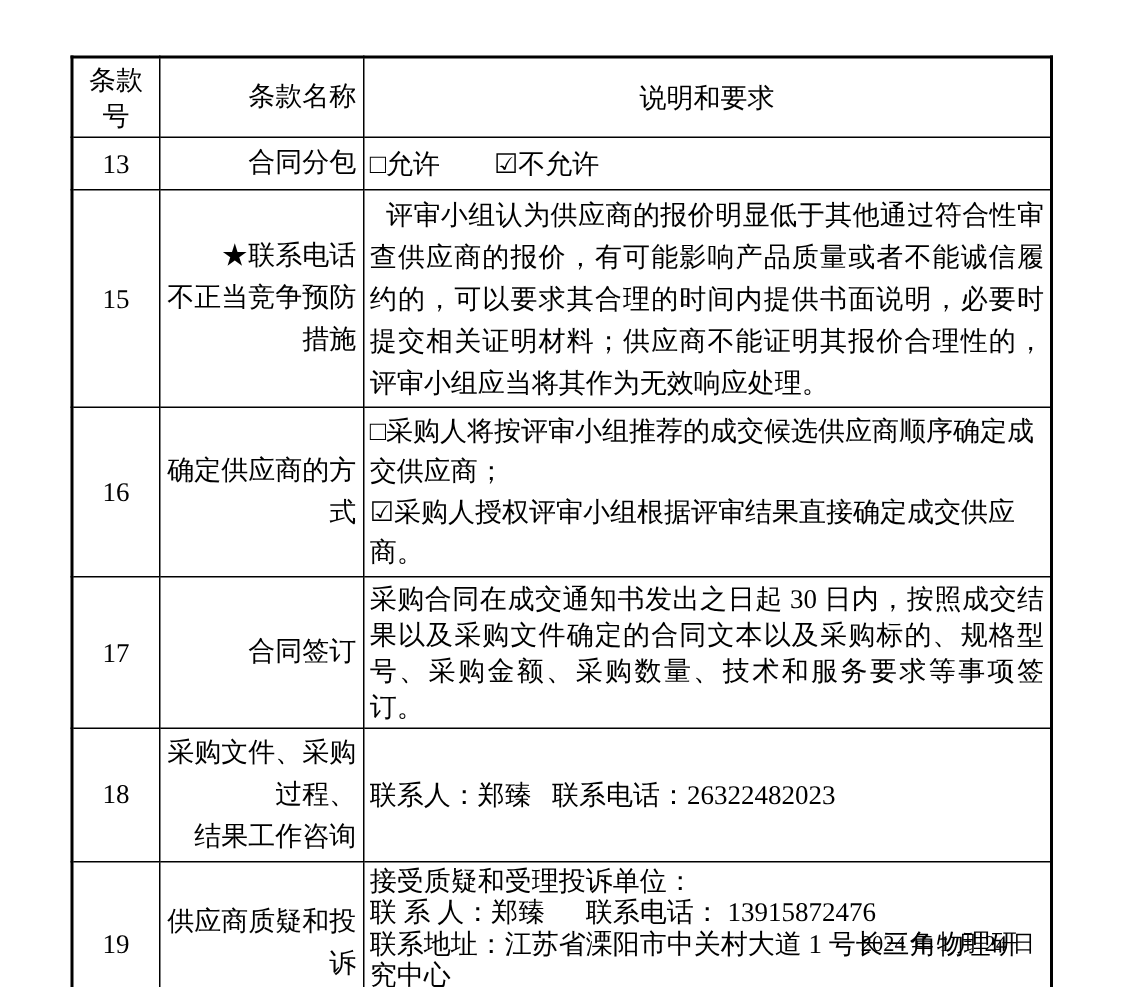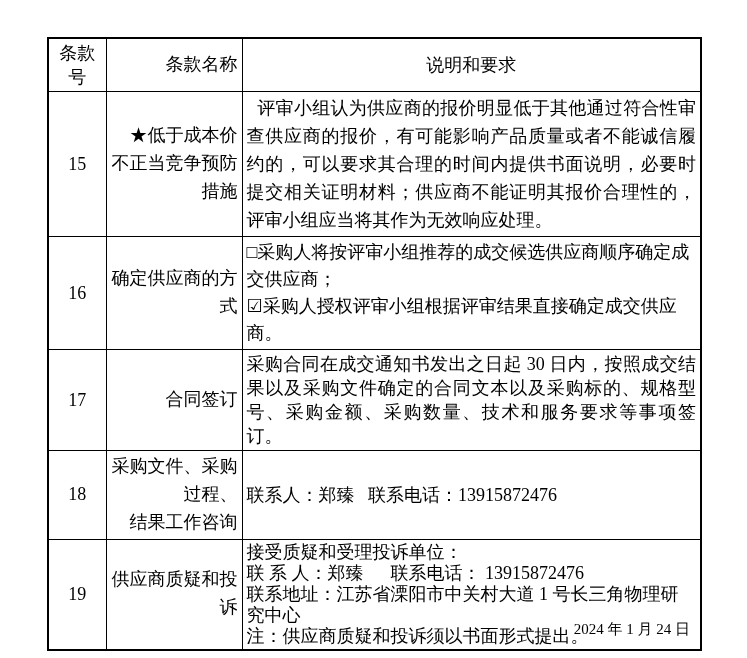--- a/index.html
+++ b/index.html
@@ -63,25 +63,30 @@
 <body>
 
 <table class="doc-table">
   <tbody>
       <tr class="h-head">
     <th class="c1">条款号</th>
     <th class="c2">条款名称</th>
     <th class="c3" style="text-align:center;">说明和要求</th>
   </tr>
 
+  <tr class="h-r13">
+    <td class="c1">13</td>
+    <td class="c2">合同分包</td>
+    <td class="c3">□允许        ☑不允许</td>
+  </tr>
 
 
   <tr class="h-r15">
     <td class="c1">15</td>
-    <td class="c2">★低于成本价
+    <td class="c2">★联系电话
 不正当竞争预防措施</td>
     <td class="c3 para indent lh28">评审小组认为供应商的报价明显低于其他通过符合性审查供应商的报价，有可能影响产品质量或者不能诚信履约的，可以要求其合理的时间内提供书面说明，必要时提交相关证明材料；供应商不能证明其报价合理性的，评审小组应当将其作为无效响应处理。</td>
   </tr>
 
   <tr class="h-r16">
     <td class="c1">16</td>
     <td class="c2">确定供应商的方式</td>
     <td class="c3 lh27">□采购人将按评审小组推荐的成交候选供应商顺序确定成交供应商；
 ☑采购人授权评审小组根据评审结果直接确定成交供应商。</td>
   </tr>
@@ -89,21 +94,21 @@
   <tr class="h-r17">
     <td class="c1">17</td>
     <td class="c2">合同签订</td>
     <td class="c3 para lh24">采购合同在成交通知书发出之日起 30 日内，按照成交结果以及采购文件确定的合同文本以及采购标的、规格型号、采购金额、采购数量、技术和服务要求等事项签订。</td>
   </tr>
 
   <tr class="h-r18">
     <td class="c1">18</td>
     <td class="c2">采购文件、采购过程、
 结果工作咨询</td>
-    <td class="c3">联系人：郑臻   联系电话：13915872476</td>
+    <td class="c3">联系人：郑臻   联系电话：26322482023</td>
   </tr>
 
   <tr class="h-r19">
     <td class="c1">19</td>
     <td class="c2">供应商质疑和投诉</td>
     <td class="c3 lh21">接受质疑和受理投诉单位：
 联 系 人：郑臻      联系电话： 13915872476
 联系地址：江苏省溧阳市中关村大道 1 号长三角物理研究中心
 注：供应商质疑和投诉须以书面形式提出。</td>
   </tr>

